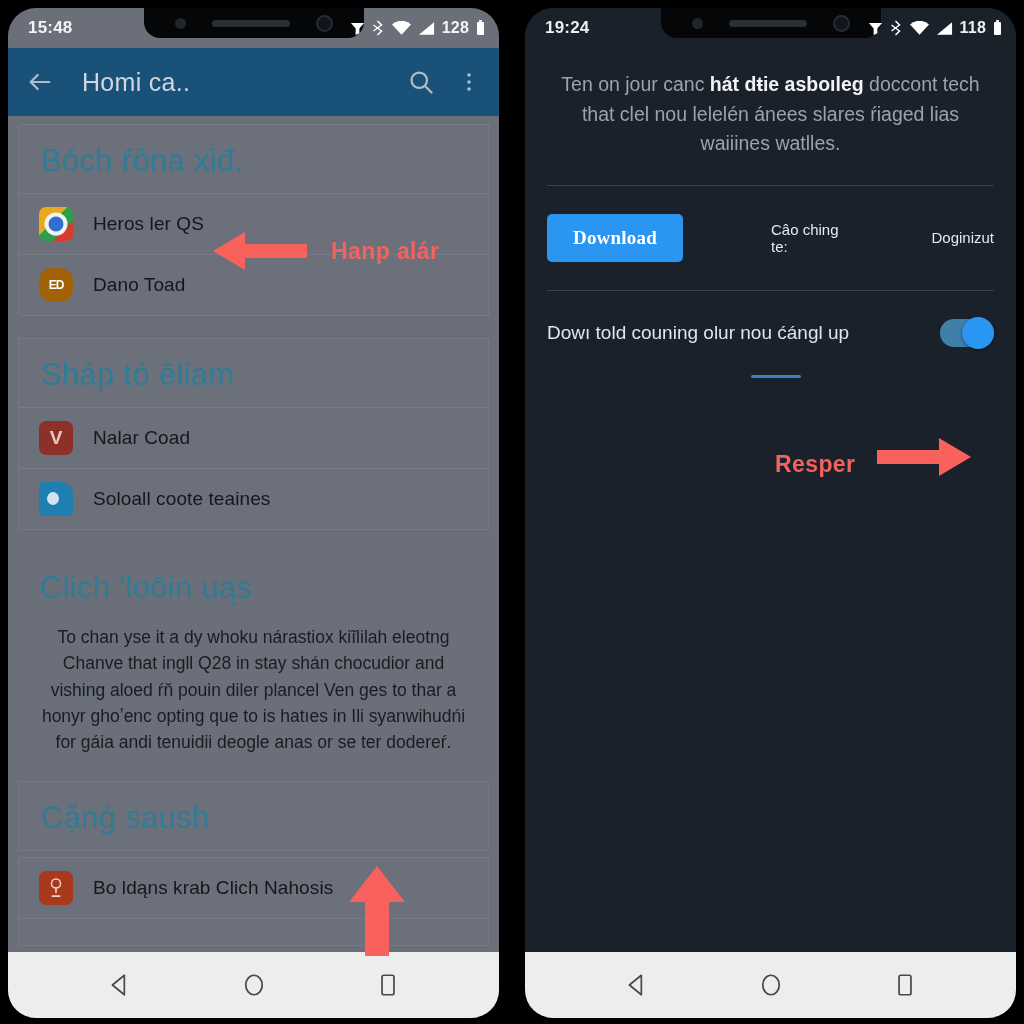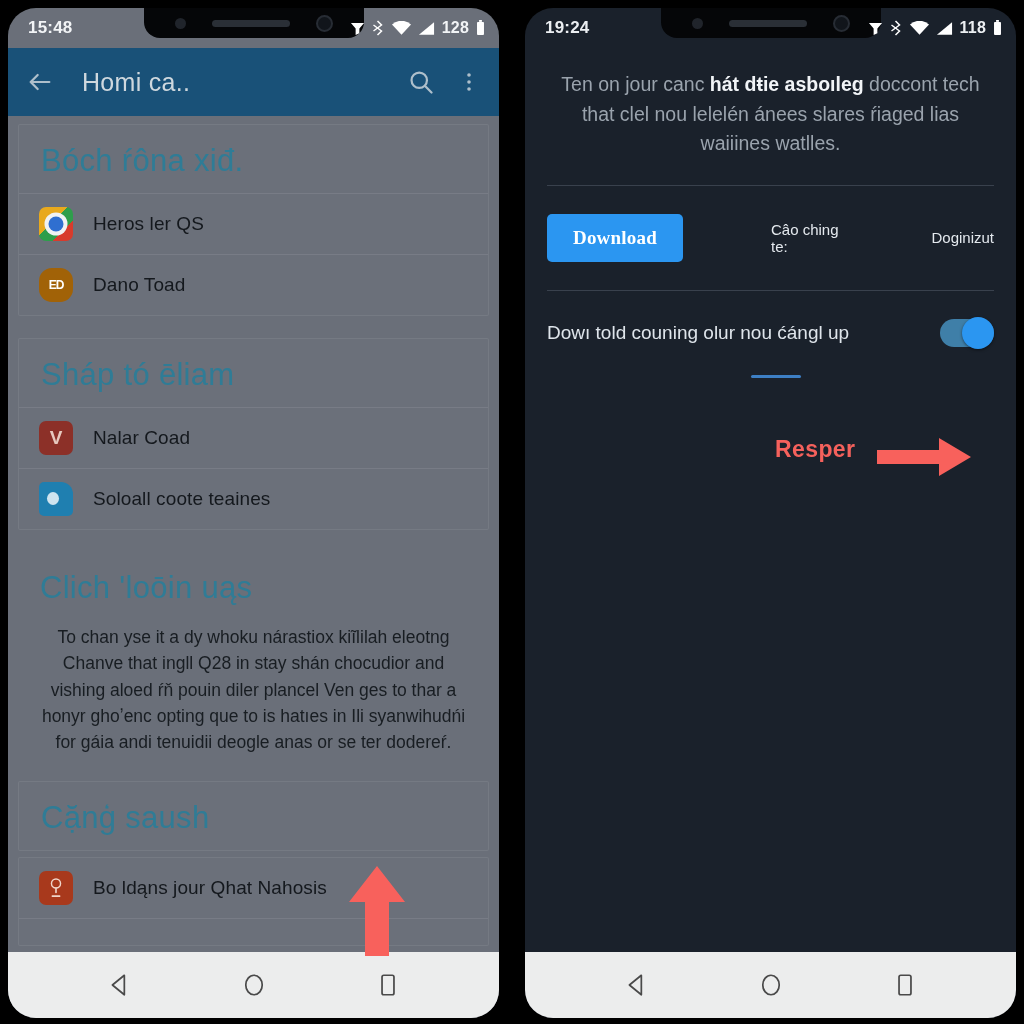--- a/index.html
+++ b/index.html
@@ -143,21 +143,21 @@
     background:#eceded; display:flex; align-items:center; justify-content:center; gap:108px;
     z-index:30;
   }
   .nav-ico { cursor:pointer; }
 
   
   .anno { position:absolute; z-index:60; pointer-events:none; }
   .anno-text { color:#f5615c; font-size:23px; font-weight:700; letter-spacing:.4px; }
   .ann-hanp { left:203px; top:222px; display:flex; align-items:center; gap:24px; }
   .ann-up { left:340px; top:858px; }
-  .ann-resper { left:762px; top:428px; display:flex; align-items:flex-start; gap:22px; }
+  .ann-resper { left:762px; top:428px; display:flex; align-items:flex-end; gap:22px; }
 </style>
 </head>
 <body>
 
 <div class="stage">
 
   <div class="phone lp">
     <div class="screen">
 
       <div class="statusbar">
@@ -237,21 +237,21 @@
           <div class="section-title">Cặnģ saush</div>
         </div>
         <div class="card" style="margin-top:6px;position:relative;">
           <div class="row" style="border-top:none;">
             <span class="appicon ic-award">
               <svg width="18" height="20" viewBox="0 0 18 22">
                   <circle cx="9" cy="6" r="5" stroke="#f0d5c9" stroke-width="1.6" fill="none"></circle>
                   <path d="M9 11v5M5 20h8" stroke="#f0d5c9" stroke-width="1.8" stroke-linecap="round"></path>
                 </svg>
             </span>
-            <span class="label">Bo ldąns jour Qhat Nahosis</span>
+            <span class="label">Bo ldąns krab Clich Nahosis</span>
             <span class="prog-wrap">
               <span class="prog-tick"></span>
               <span class="prog-bar"></span>
             </span>
           </div>
           <div class="row">
             
             
           </div>
 
@@ -269,20 +269,26 @@
             <rect x="6.5" y="3" width="11" height="18" rx="1.6" fill="none" stroke="#4a4a4a" stroke-width="1.6"></rect>
           </svg>
       </div>
 
       <div class="notch">
         <span class="cam"></span>
         <span class="spk"></span>
         <span class="cam2"></span>
       </div>
 
+      <div class="anno ann-hanp">
+        <svg width="96" height="42" viewBox="0 0 96 42">
+          <path d="M96 14H34V2L2 21l32 19V28h62z" fill="#f8615c"></path>
+        </svg>
+        <span class="anno-text">Hanp alár</span>
+      </div>
 
       <div class="anno ann-up">
         <svg width="58" height="90" viewBox="0 0 58 90">
           <path d="M29 0 57 36H41v54H17V36H1z" fill="#f8615c"></path>
         </svg>
       </div>
 
     </div>
   </div>
 

